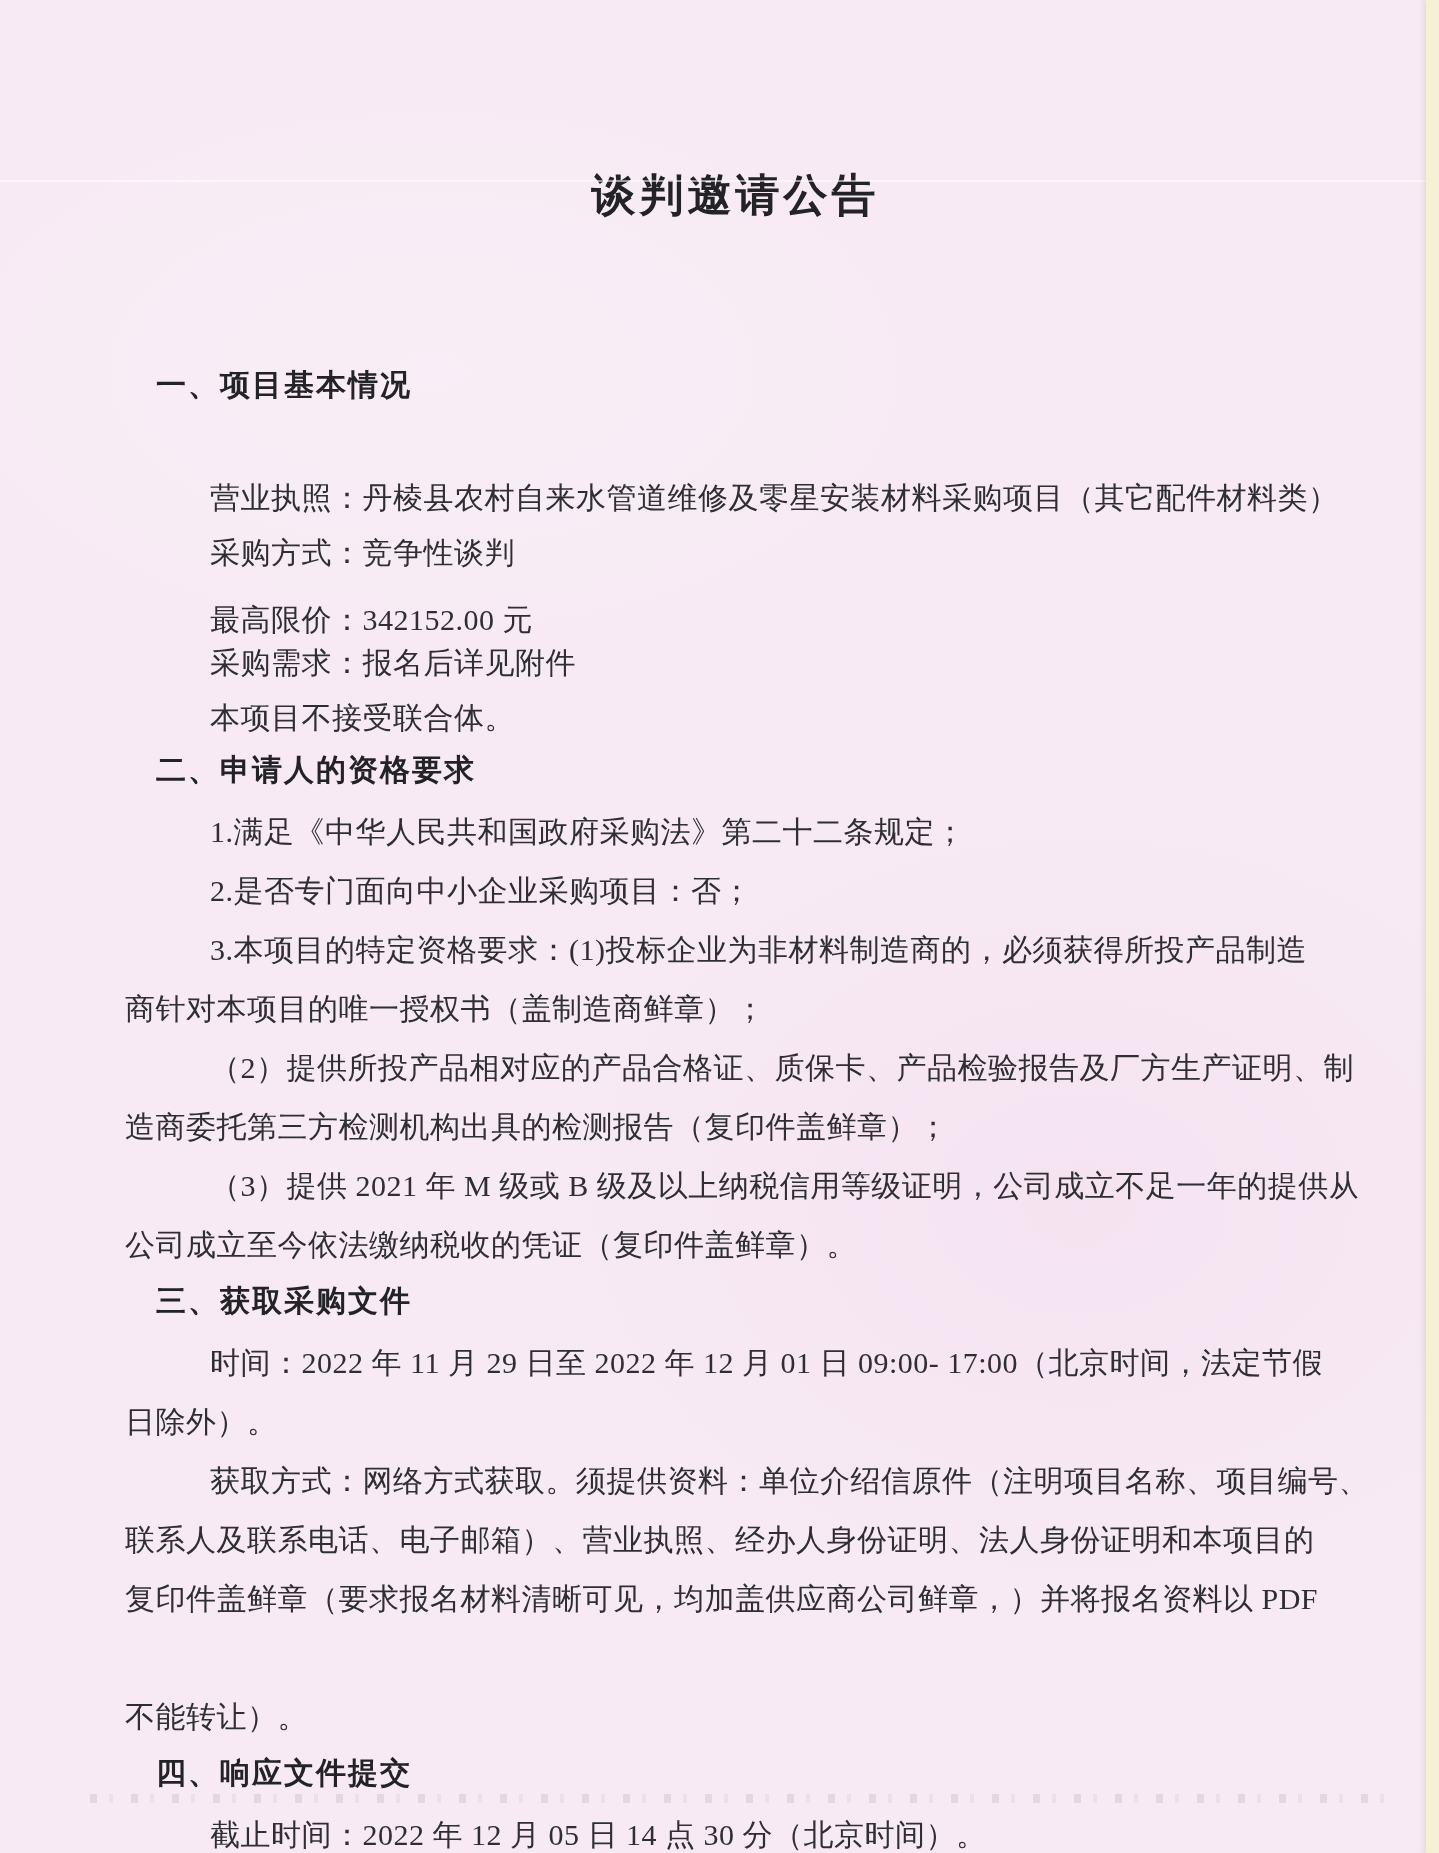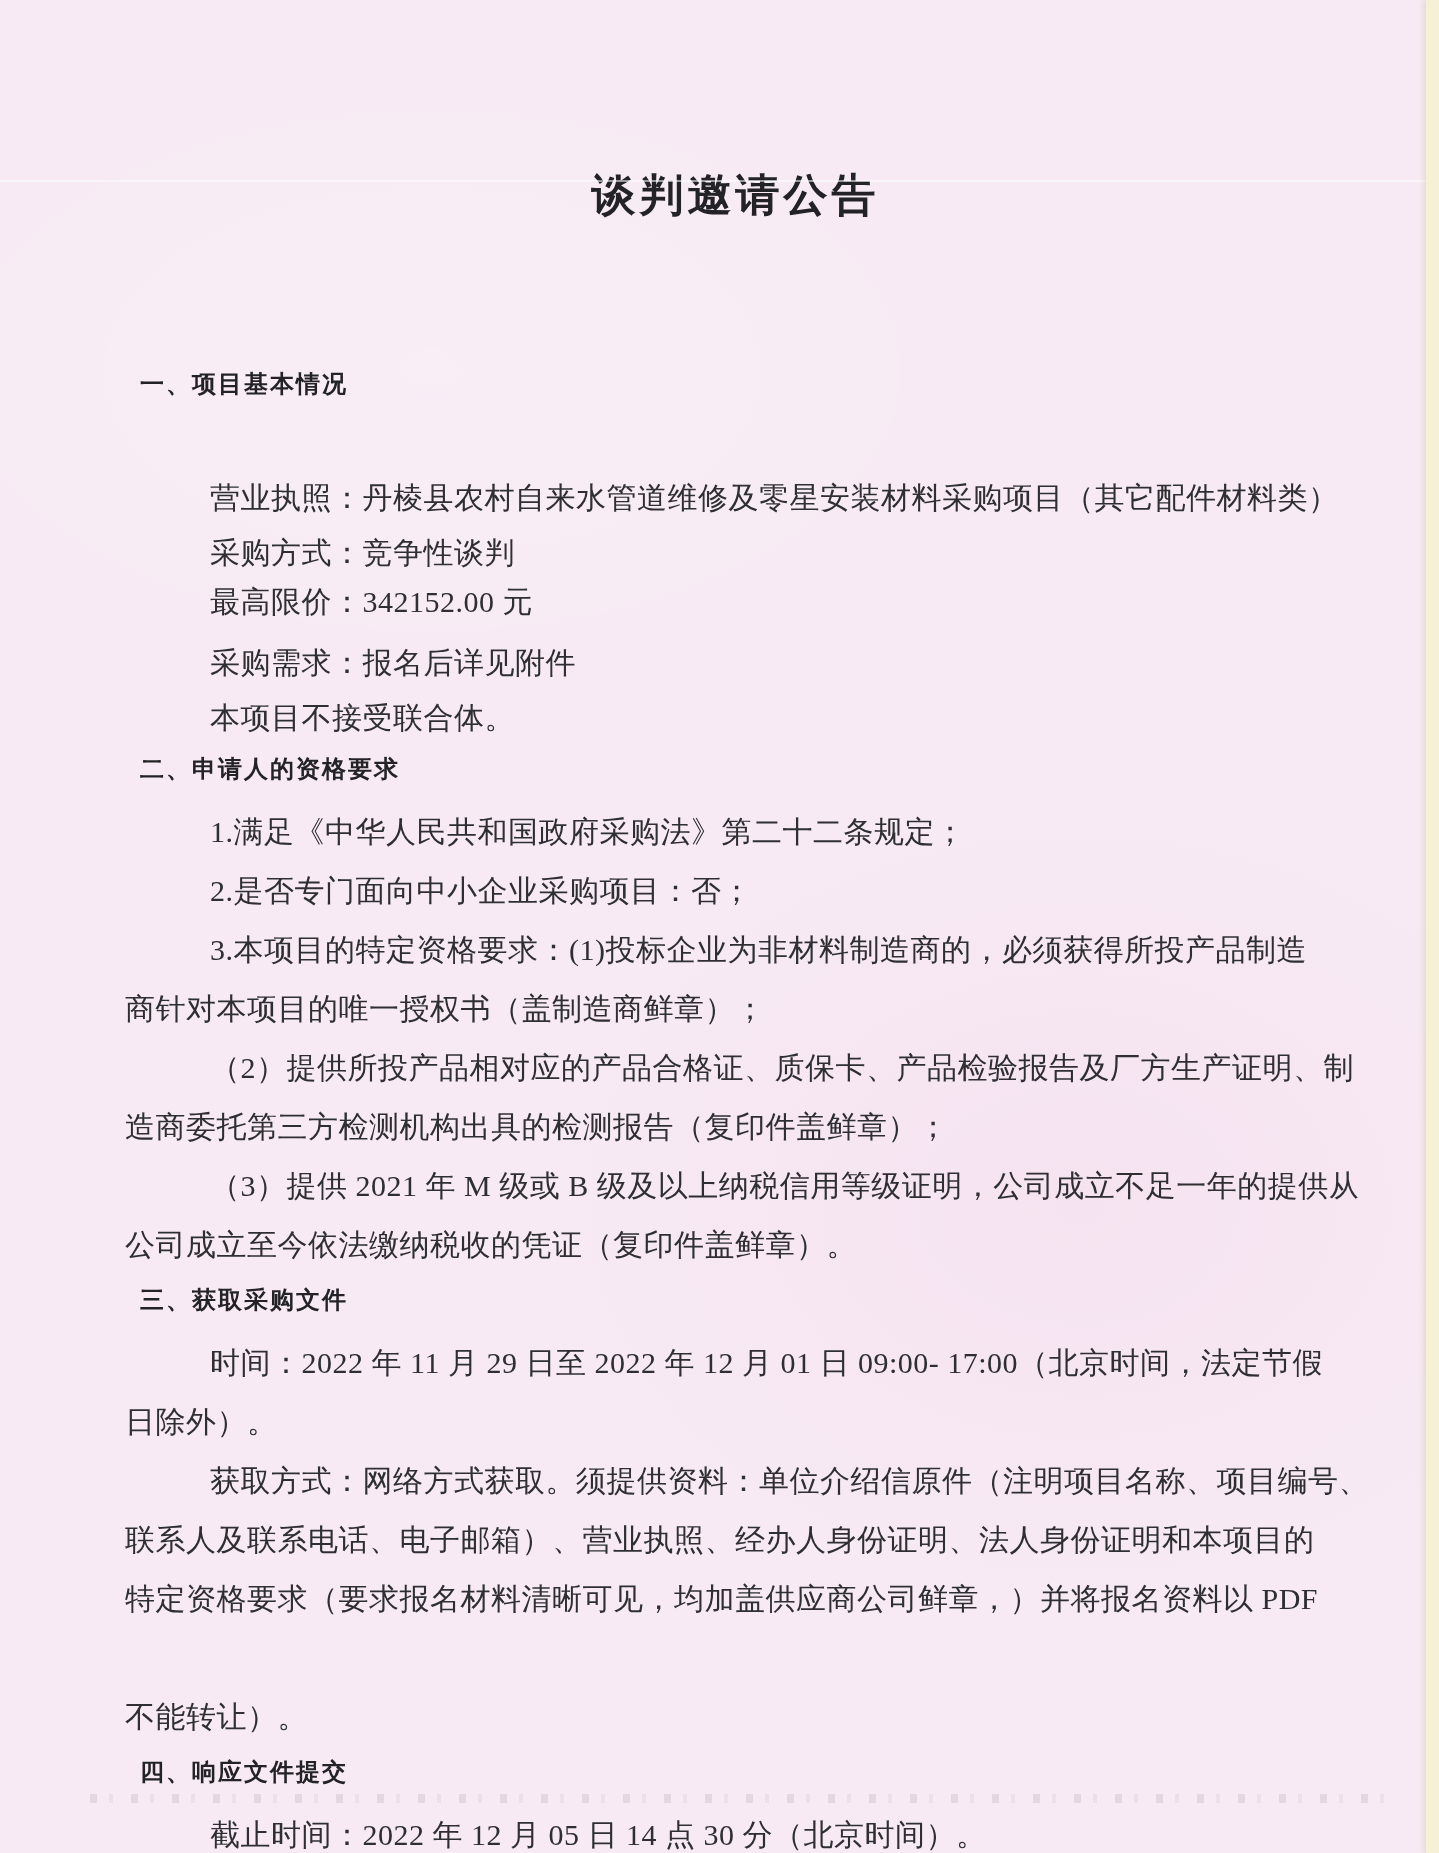--- a/index.html
+++ b/index.html
@@ -37,25 +37,25 @@
   .line {
     position: absolute;
     left: 125px;
     font-size: 30px;
     line-height: 1.12;
     letter-spacing: 0.5px;
     white-space: nowrap;
     color: #2f2f33;
   }
   .line.head {
-    left: 140px;
-    font-family: Liberation Serif, serif;
+    left: 156px;
+    font-family: Liberation Mono, monospace;
     font-weight: 700;
     letter-spacing: 2px;
-    font-size: 24px;
+    font-size: 30px;
     color: #232327;
   }
   .line.ind { left: 210px; }
   .edge-strip {
     position: absolute;
     top: 0;
     right: 0;
     width: 13px;
     height: 1853px;
     background: #f6f0d5;
@@ -88,40 +88,40 @@
 </head>
 <body>
 
 <div class="scan">
 
   <h1 class="title">谈判邀请公告</h1>
 
   <div class="line head" style="top:371px">一、项目基本情况</div>
   <div class="line ind" style="top:481px">营业执照：丹棱县农村自来水管道维修及零星安装材料采购项目（其它配件材料类）</div>
   <div class="line ind" style="top:536px">采购方式：竞争性谈判</div>
-  <div class="line ind" style="top:585px">最高限价：342152.00 元</div>
+  <div class="line ind" style="top:603px">最高限价：342152.00 元</div>
   <div class="line ind" style="top:646px">采购需求：报名后详见附件</div>
   <div class="line ind" style="top:701px">本项目不接受联合体。</div>
 
   <div class="line head" style="top:756px">二、申请人的资格要求</div>
   <div class="line ind" style="top:815px">1.满足《中华人民共和国政府采购法》第二十二条规定；</div>
   <div class="line ind" style="top:874px">2.是否专门面向中小企业采购项目：否；</div>
   <div class="line ind" style="top:933px">3.本项目的特定资格要求：(1)投标企业为非材料制造商的，必须获得所投产品制造</div>
   <div class="line" style="top:992px">商针对本项目的唯一授权书（盖制造商鲜章）；</div>
   <div class="line ind" style="top:1051px">（2）提供所投产品相对应的产品合格证、质保卡、产品检验报告及厂方生产证明、制</div>
   <div class="line" style="top:1110px">造商委托第三方检测机构出具的检测报告（复印件盖鲜章）；</div>
   <div class="line ind" style="top:1169px">（3）提供 2021 年 M 级或 B 级及以上纳税信用等级证明，公司成立不足一年的提供从</div>
   <div class="line" style="top:1228px">公司成立至今依法缴纳税收的凭证（复印件盖鲜章）。</div>
 
   <div class="line head" style="top:1287px">三、获取采购文件</div>
   <div class="line ind" style="top:1346px">时间：2022 年 11 月 29 日至 2022 年 12 月 01 日 09:00- 17:00（北京时间，法定节假</div>
   <div class="line" style="top:1405px">日除外）。</div>
   <div class="line ind" style="top:1464px">获取方式：网络方式获取。须提供资料：单位介绍信原件（注明项目名称、项目编号、</div>
   <div class="line" style="top:1523px">联系人及联系电话、电子邮箱）、营业执照、经办人身份证明、法人身份证明和本项目的</div>
-  <div class="line" style="top:1582px">特定资格要求（要求报名材料清晰可见，均加盖供应商公司鲜章，）并将报名资料以 PDF</div>
+  <div class="line" style="top:1582px">复印件盖鲜章（要求报名材料清晰可见，均加盖供应商公司鲜章，）并将报名资料以 PDF</div>
   <div class="line" style="top:1700px">不能转让）。</div>
 
   <div class="line head" style="top:1759px">四、响应文件提交</div>
   <div class="line ind" style="top:1818px">截止时间：2022 年 12 月 05 日 14 点 30 分（北京时间）。</div>
 
   <div class="scan-line"></div>
   <div class="noise-band"></div>
   <div class="edge-strip"></div>
 
 </div>

